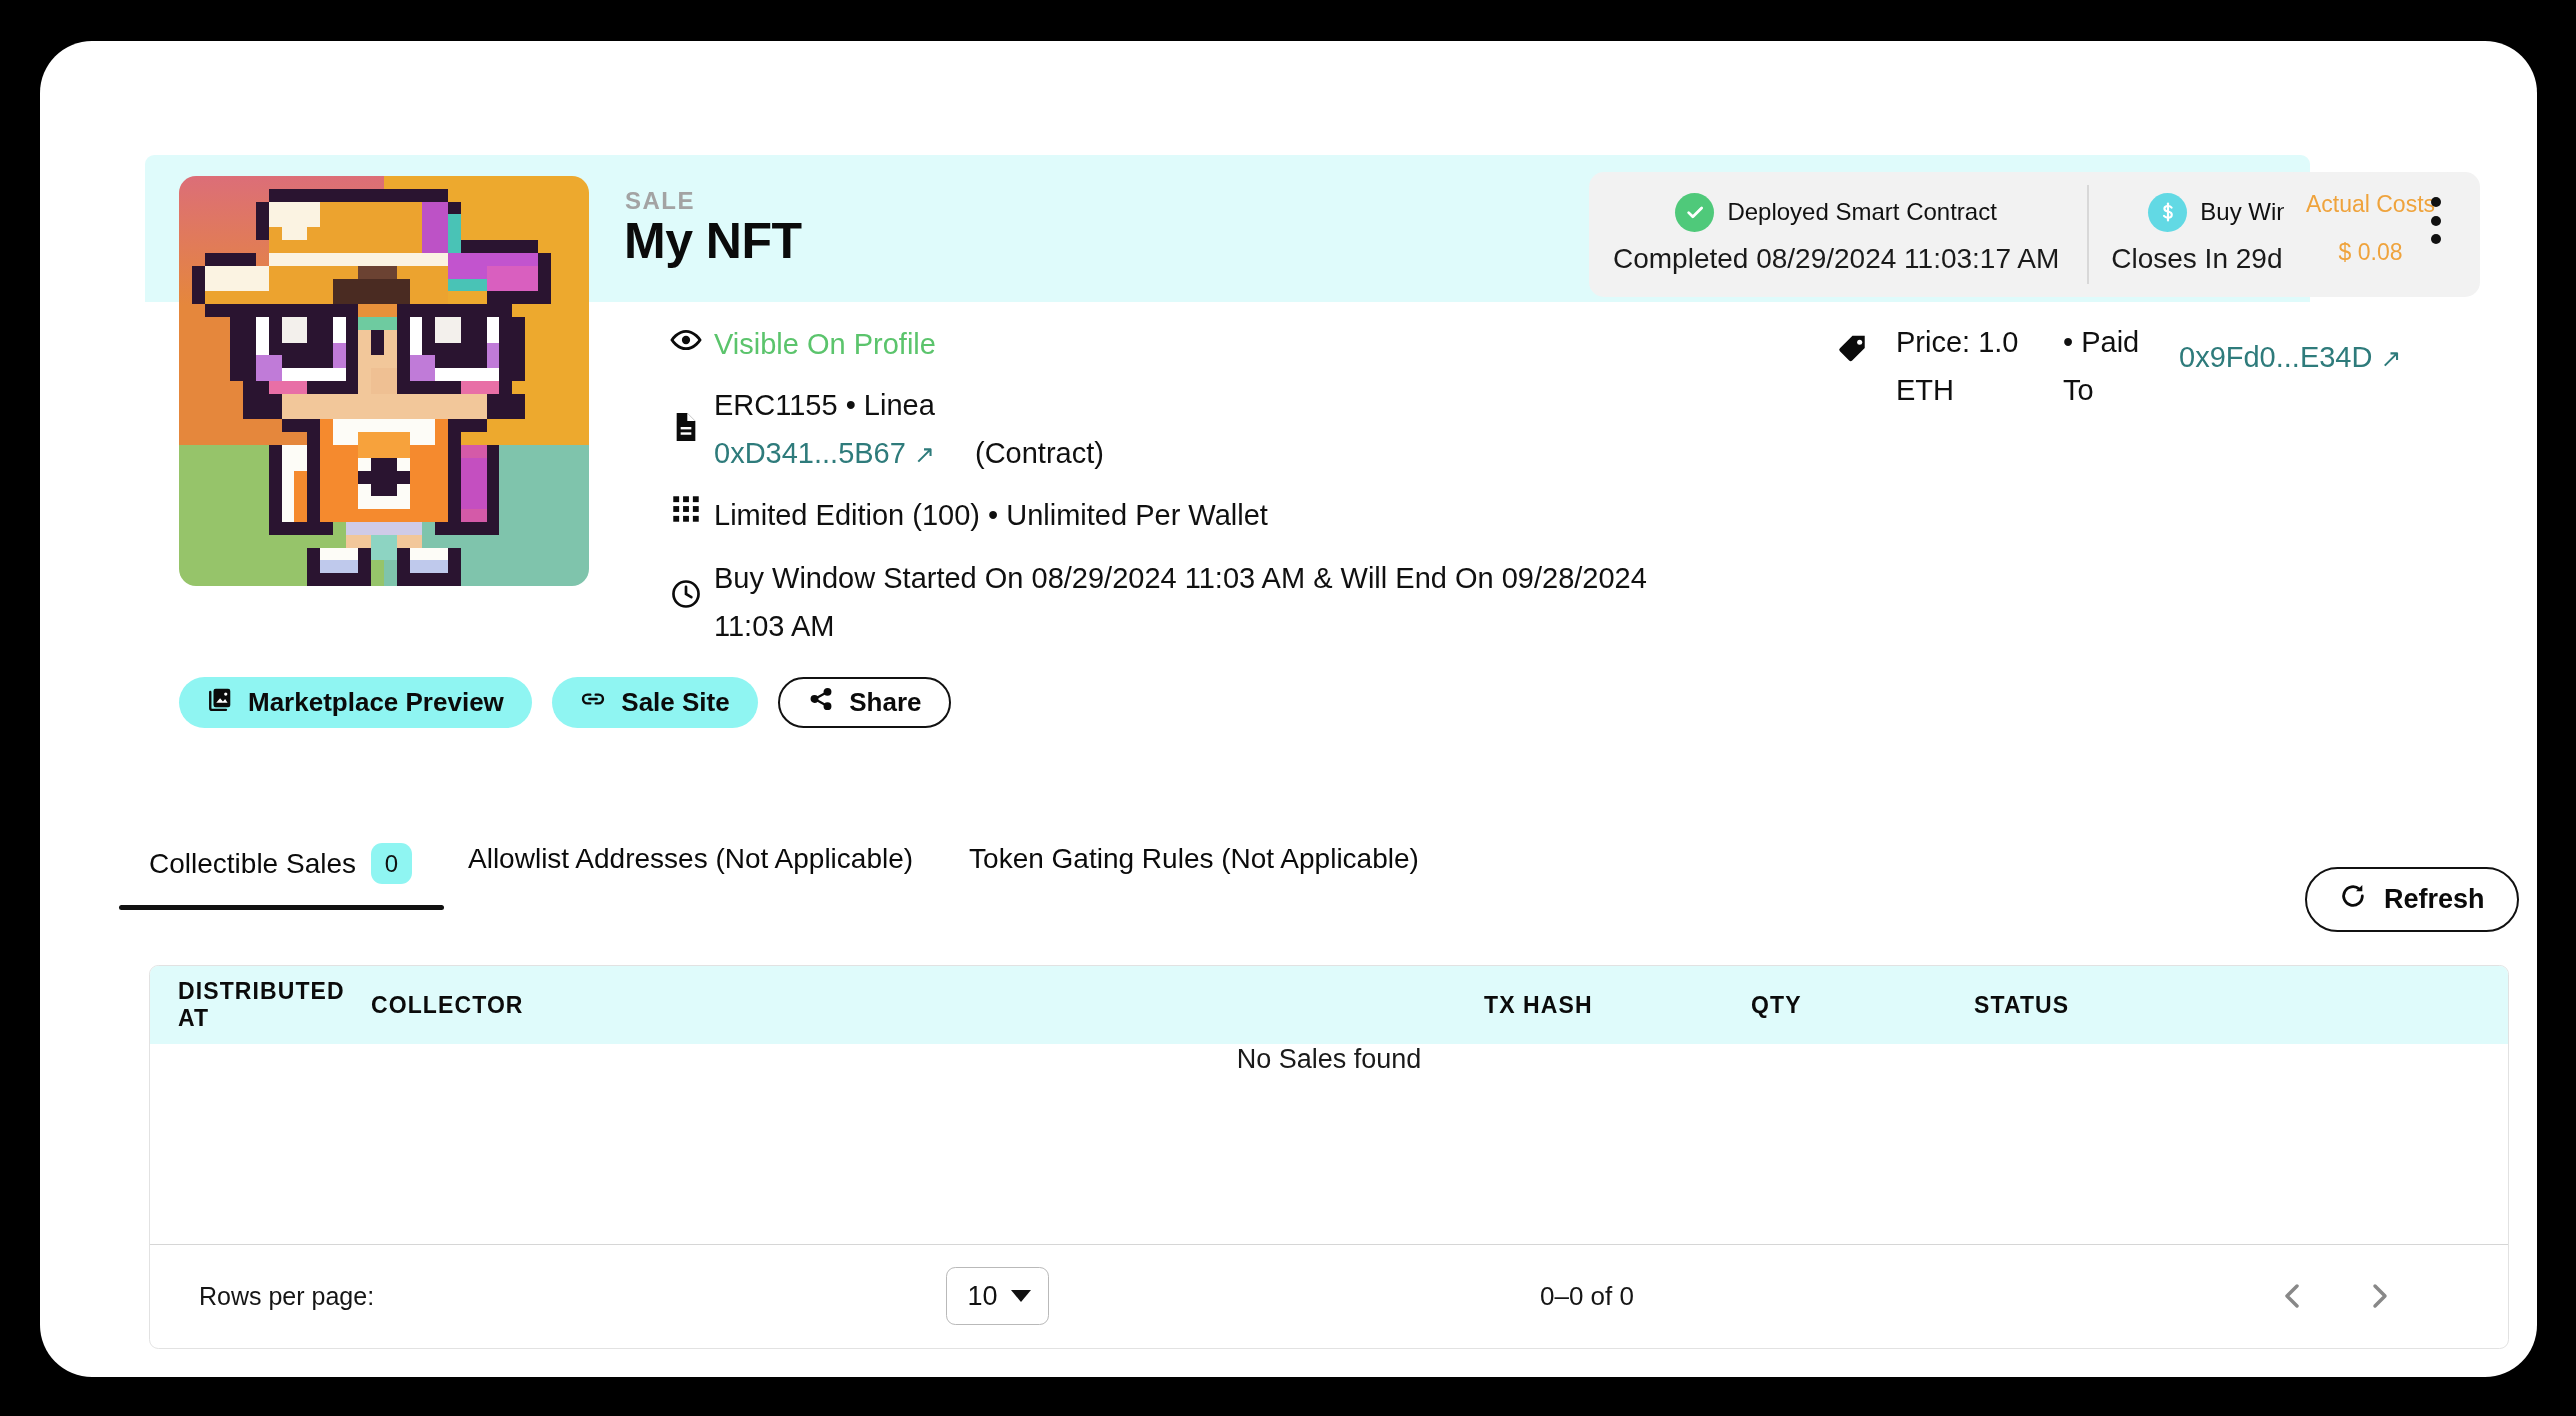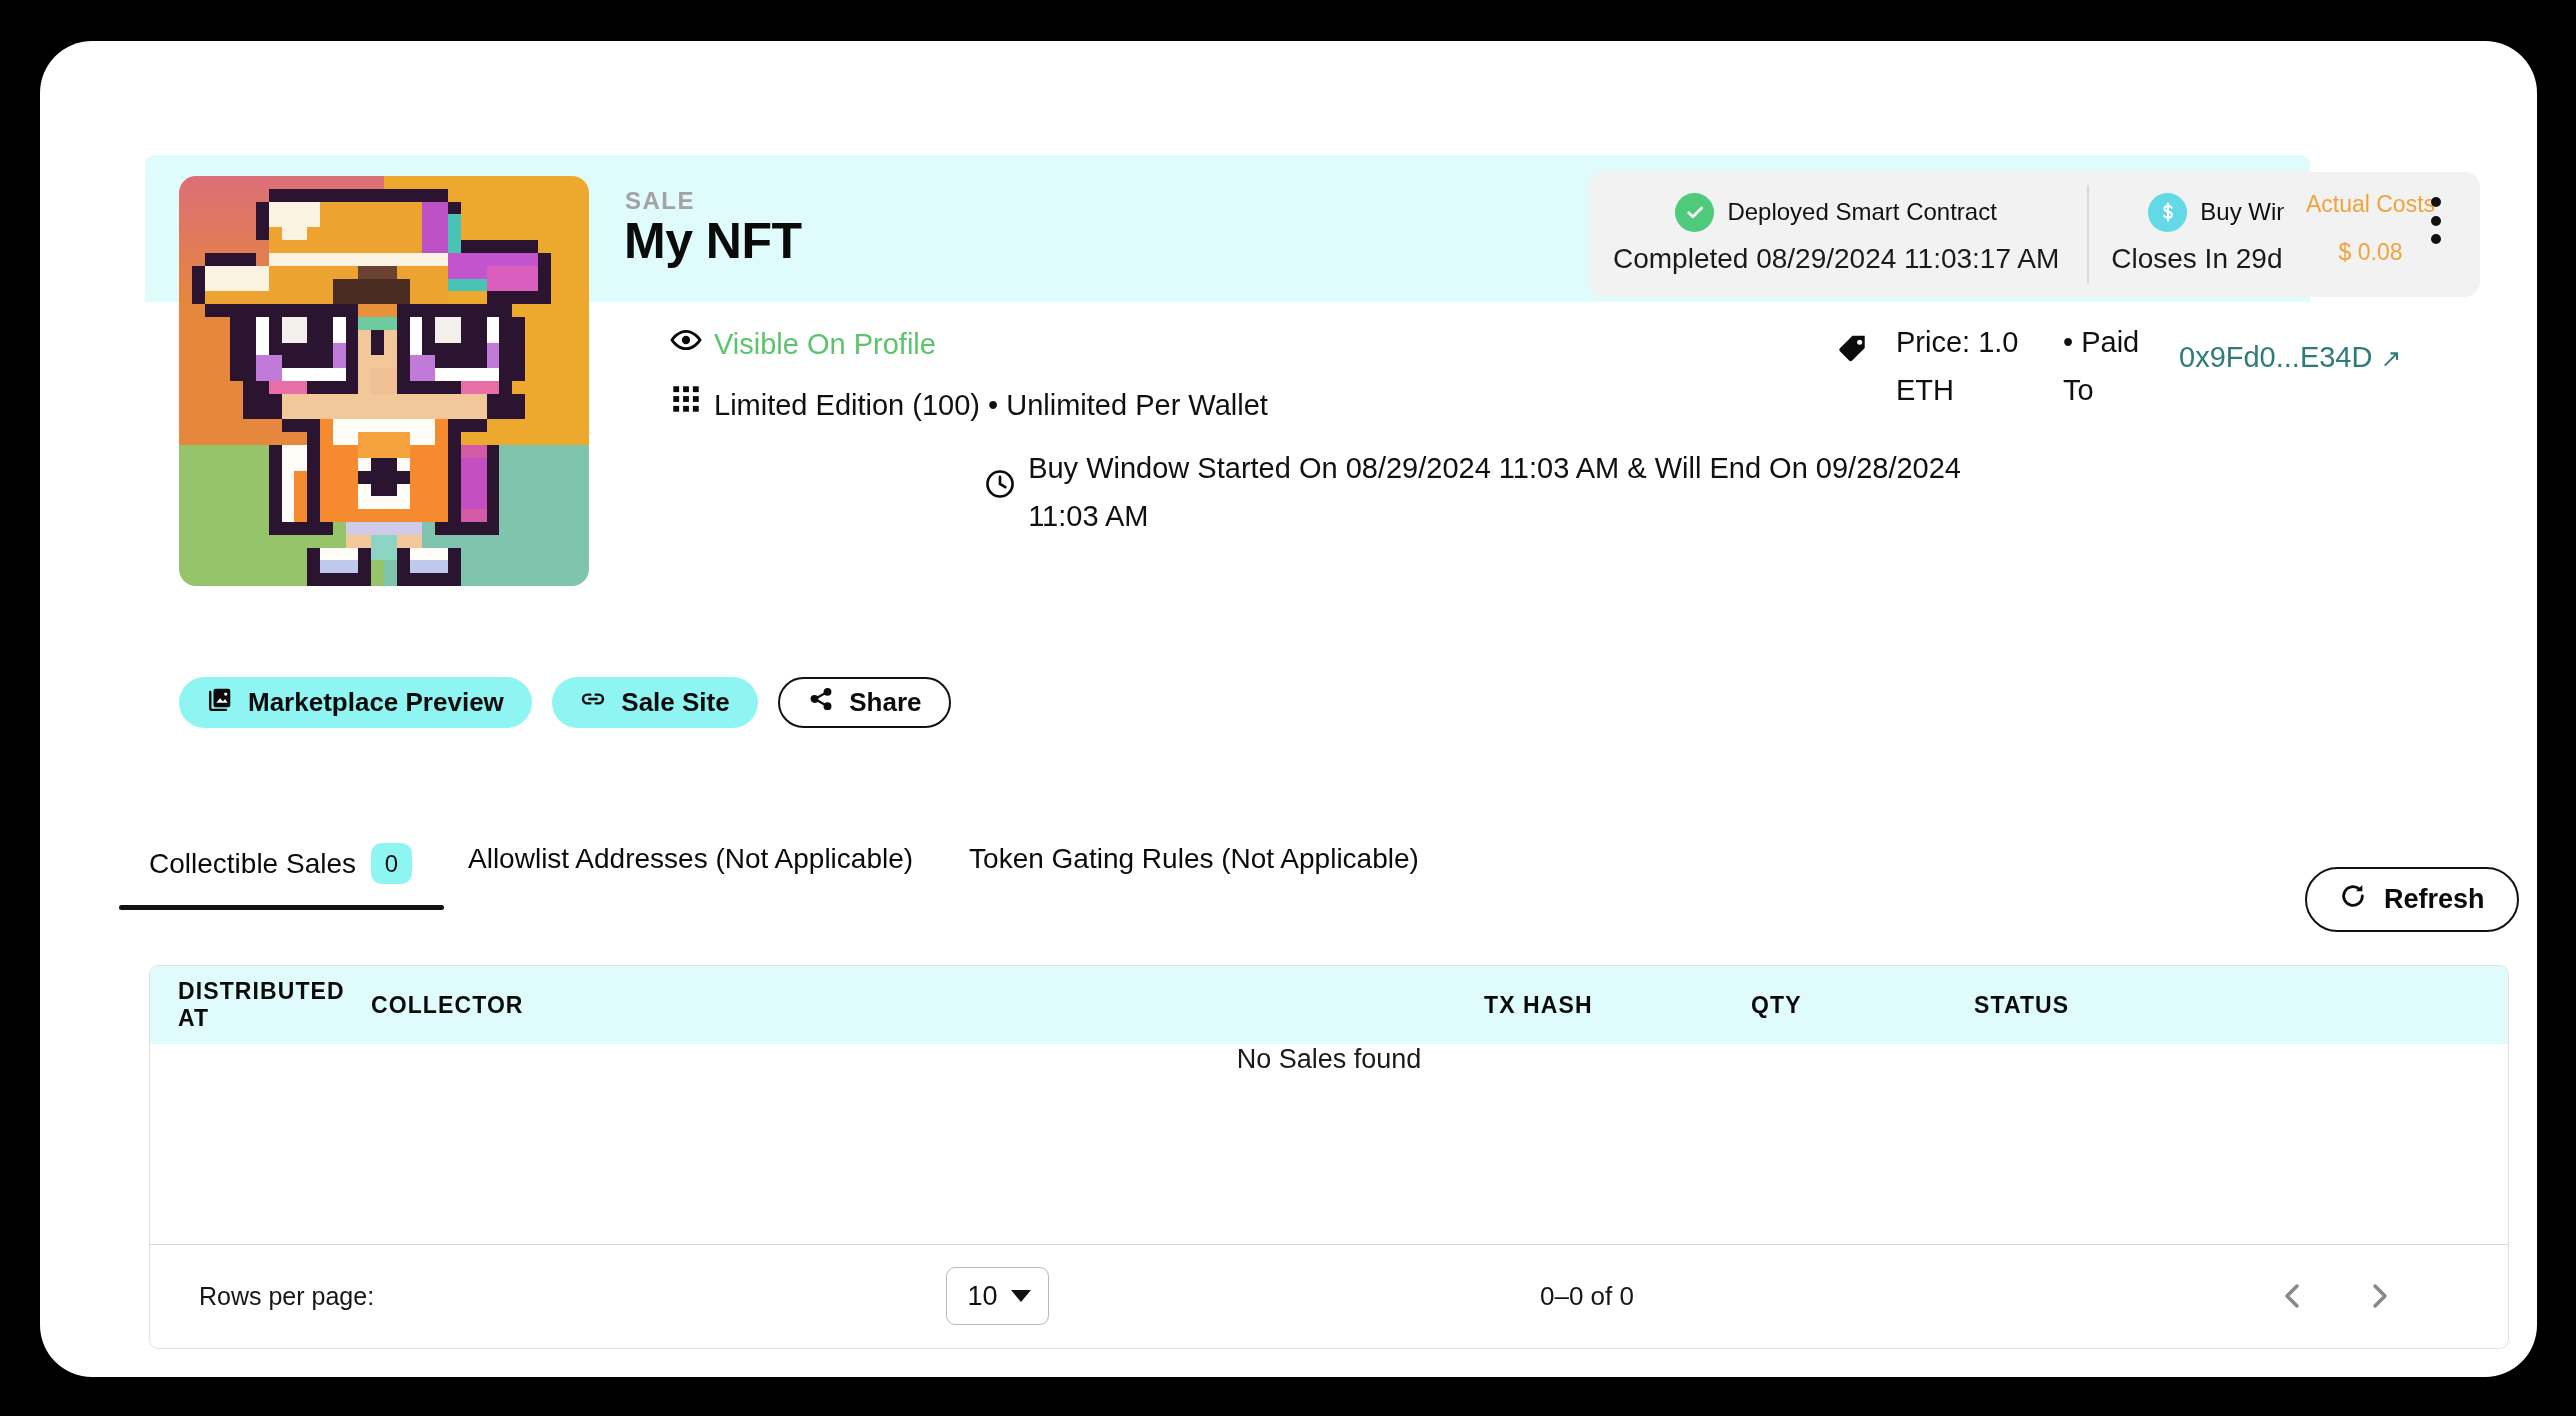--- a/index.html
+++ b/index.html
@@ -98,21 +98,21 @@
   .dicon { width: 56px; flex: 0 0 56px; display: flex; justify-content: center; padding-top: 3.7px; }
   .dtext { font-size: 29px; color: #101010; line-height: 48px; }
   .dtext.green { color: #5BC46C; }
   .link { color: #2E7B7B; text-decoration: none; }
   .muted-paren { color: #101010; }
   .arrow-up { color: #2E7B7B; font-size: 25px; }
 
   .row-visible { margin-bottom: 13px; }
   .row-contract .dicon { padding-top: 30px; }
   .row-edition { margin-top: 13px; }
-  .row-window { margin-top: 15px; justify-content: flex-end; }
+  .row-window { margin-top: 15px; }
   .row-window .dicon { padding-top: 24px; }
 
   
   .price-block {
     position: absolute; left: 1797px; top: 277px;
     display: flex; align-items: flex-start; gap: 27px;
   }
   .price-tagicon { padding-top: 15px; }
   .price-text {
     font-size: 29px; color: #101010; line-height: 48px;
@@ -380,20 +380,39 @@
       <div class="drow row-visible">
         <div class="dicon">
           <svg width="32" height="32" viewBox="0 0 24 24" fill="none">
             <path d="M1.5 12S5.5 5.5 12 5.5 22.5 12 22.5 12 18.5 18.5 12 18.5 1.5 12 1.5 12z" stroke="#0B0B0B" stroke-width="2.1"></path>
             <circle cx="12" cy="12" r="3.1" fill="#0B0B0B"></circle>
           </svg>
         </div>
         <div class="dtext green">Visible On Profile</div>
       </div>
 
+      <div class="drow row-contract">
+        <div class="dicon">
+          <svg width="30" height="32" viewBox="0 0 20 24" fill="none">
+            <path d="M3 1.5h8l6 6v15H3z" fill="#0B0B0B"></path>
+            <path d="M11 1.5v6h6" fill="#fff"></path>
+            <rect x="6" y="12" width="8" height="1.8" fill="#fff"></rect>
+            <rect x="6" y="16" width="8" height="1.8" fill="#fff"></rect>
+          </svg>
+        </div>
+        <div>
+          <div class="dtext">ERC1155 • Linea</div>
+          <div class="dtext">
+            <a class="link" href="#">0xD341...5B67</a>
+            <span class="arrow-up">↗</span>
+            <span style="display:inline-block;width:24px"></span>
+            <span class="muted-paren">(Contract)</span>
+          </div>
+        </div>
+      </div>
 
       <div class="drow row-edition">
         <div class="dicon">
           <svg width="28" height="28" viewBox="0 0 22 22" fill="#0B0B0B">
             <rect x="1" y="1" width="4.6" height="4.6"></rect>
               <rect x="8.7" y="1" width="4.6" height="4.6"></rect>
               <rect x="16.4" y="1" width="4.6" height="4.6"></rect>
             <rect x="1" y="8.7" width="4.6" height="4.6"></rect>
               <rect x="8.7" y="8.7" width="4.6" height="4.6"></rect>
               <rect x="16.4" y="8.7" width="4.6" height="4.6"></rect>

